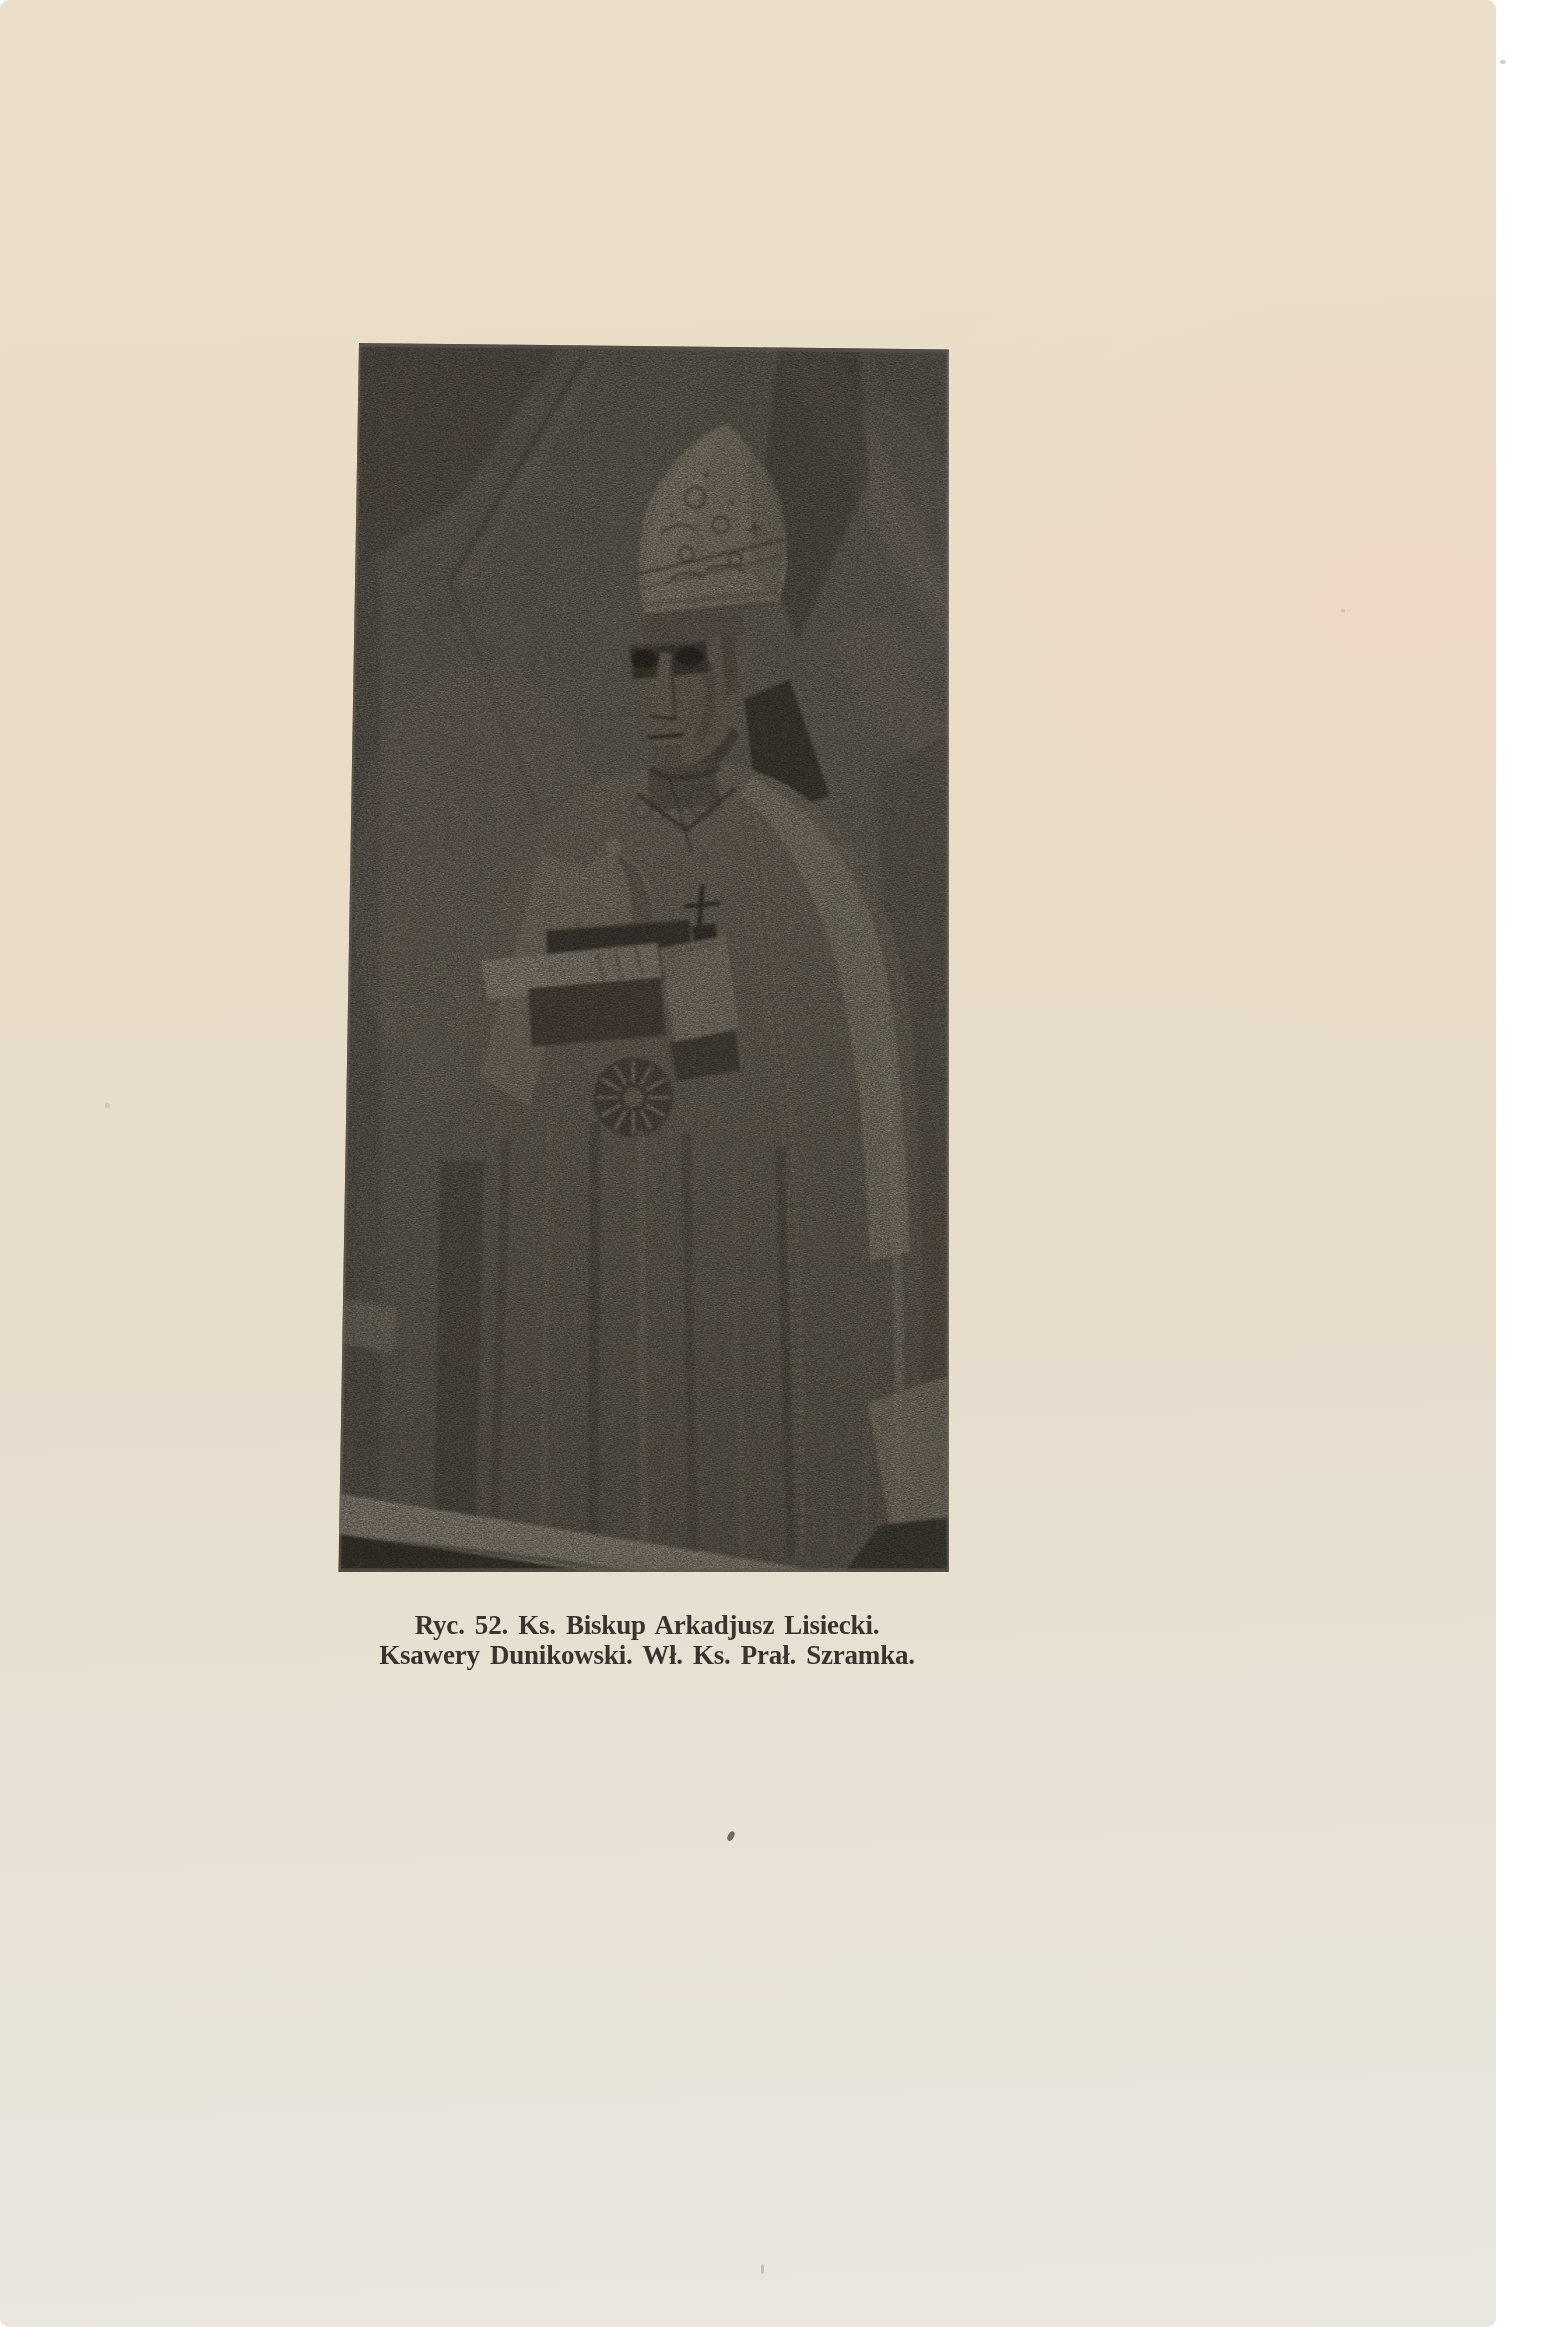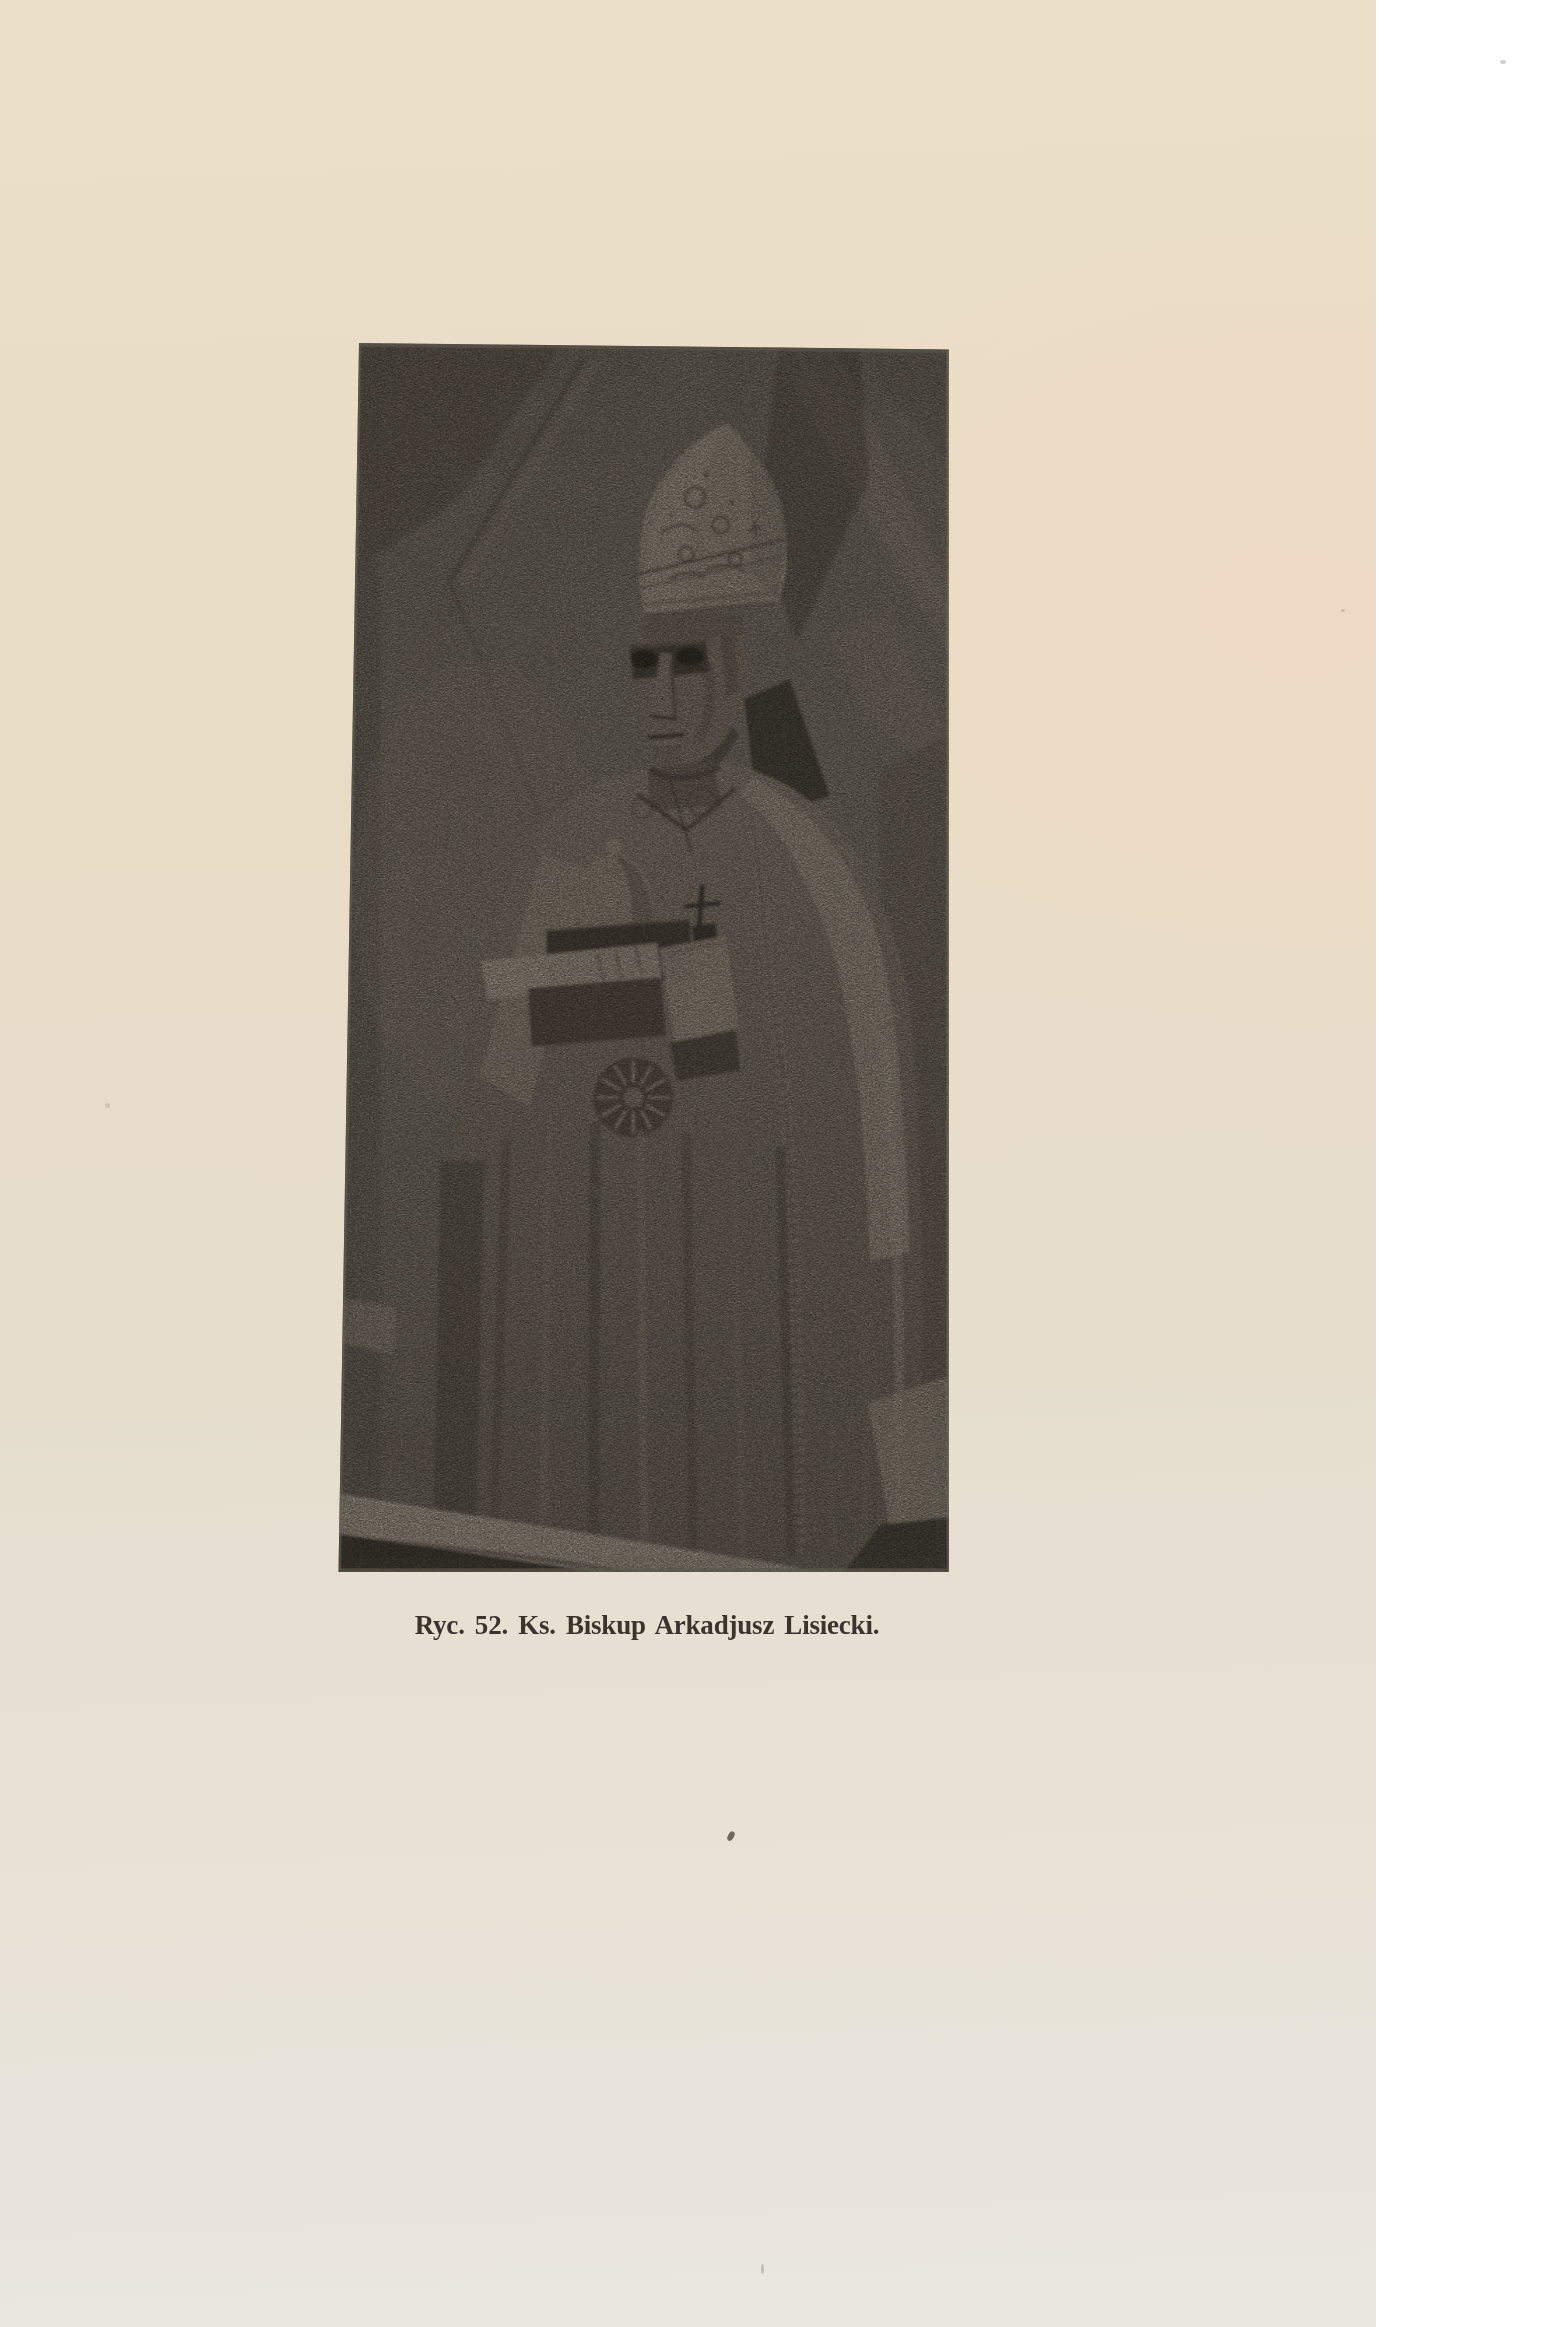--- a/index.html
+++ b/index.html
@@ -1,22 +1,23 @@
 <!DOCTYPE html>
 <html style="font-size:14.5px"><head>
 <meta charset="utf-8">
 <style>
   html,body{margin:0;padding:0;}
   body{width:1562px;height:2327px;overflow:hidden;font-family:"Liberation Serif",serif;}
   .page{
-    position:relative;width:1376px;height:2327px;
+    position:relative;width:1496px;height:2327px;
     background-color:#e8dcc8;
     background-image:
       radial-gradient(ellipse 818px 636px at 94% 26%, rgba(240,218,196,.85), rgba(240,218,196,0) 70%),
       linear-gradient(178deg,#ebdfca 0%,#e9dcc7 34%,#e6ddcd 58%,#e8e2d7 80%,#eae7e0 100%);
+    border-radius: 9px;
   }
   .photo{
     position:absolute;left:324px;top:343px;width:625px;height:1229px;
     clip-path:polygon(35px 0px,625px 6.4px,625px 1229px,14.5px 1229px);
   }
   .photo svg{display:block;width:625px;height:1229px;}
   .caption{
     position:absolute;left:309px;top:1610px;width:676px;
     text-align:center;color:#3a342d;
     font-size:27px;line-height:30px;font-weight:bold;
@@ -236,20 +237,21 @@
         <path d="M686,9 L686,1350" stroke="#6a6355" stroke-width="3" opacity=".5"></path>
         <path d="M17,1350 L686,1350" stroke="#5c564c" stroke-width="4" opacity=".65"></path>
         <path d="M39,2 L17,1350" stroke="#6e6759" stroke-width="3" opacity=".5"></path>
         <rect x="24" y="8" width="656" height="1336" stroke="#4f4a41" stroke-width="16" opacity=".08"></rect>
       </g>
     </svg>
   </div>
 
   <div class="caption">
     <div>Ryc. 52. Ks. Biskup Arkadjusz Lisiecki.</div>
+    <div>Ksawery Dunikowski. Wł. Ks. Prał. Szramka.</div>
   </div>
 
   <div class="speck sp1"></div>
   <div class="speck sp2"></div>
   <div class="speck sp3"></div>
   <div class="speck sp4"></div>
   <div class="speck sp5"></div>
 </div>
 
 

